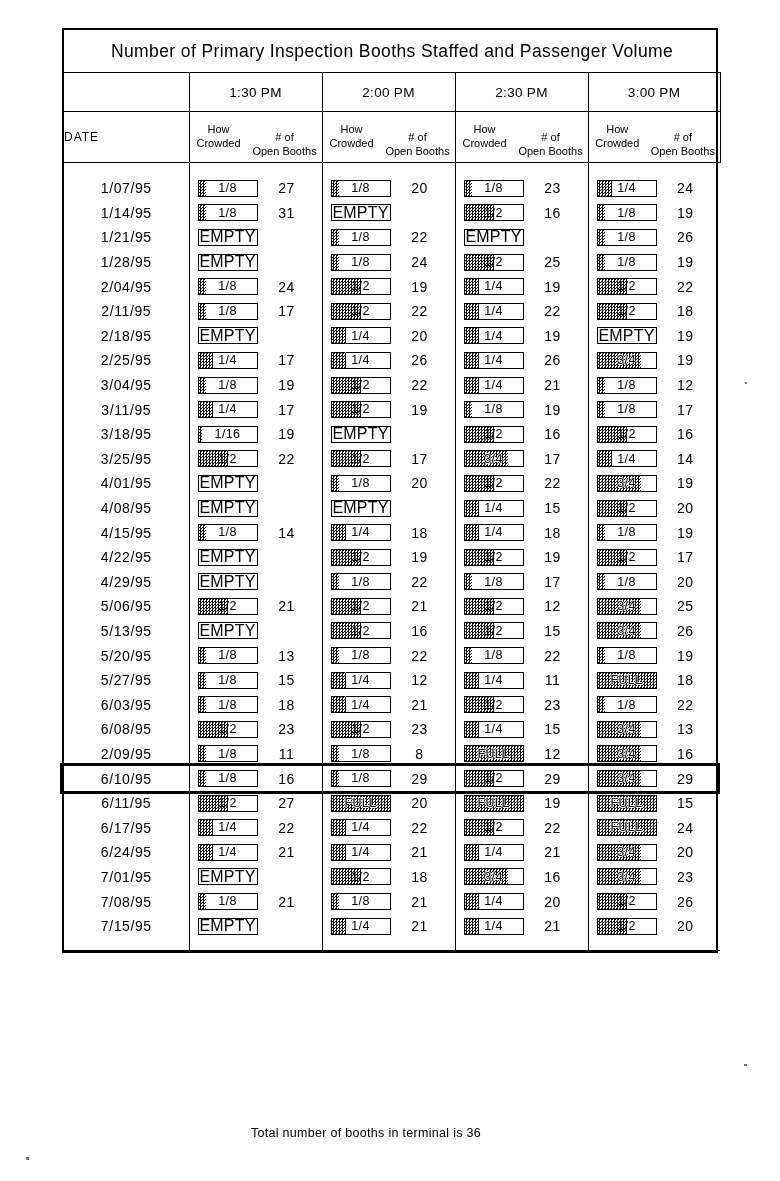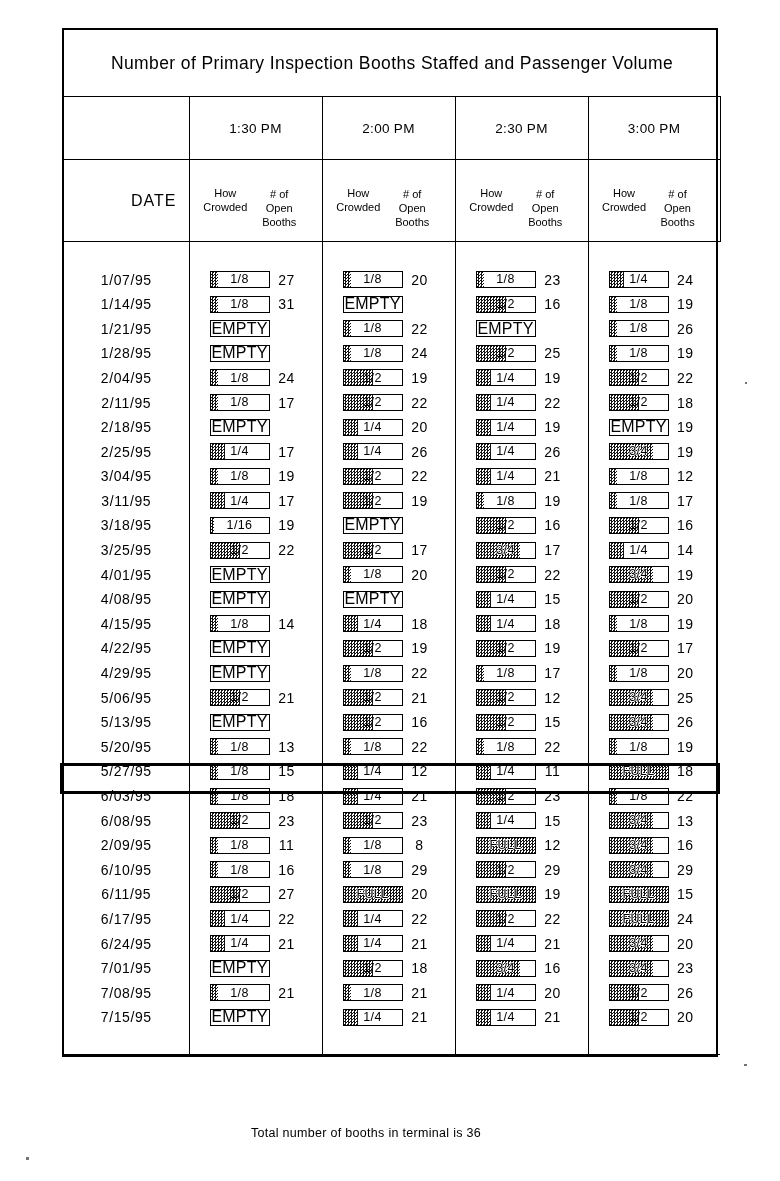--- a/index.html
+++ b/index.html
@@ -36,21 +36,21 @@
   }
 
   table.grid {
     border-collapse: collapse;
     width: 100%;
     table-layout: fixed;
   }
 
   table.grid td, table.grid th {
     border: 1px solid #000;
-    padding: 12px;
+    padding: 0;
     vertical-align: middle;
     font-weight: normal;
   }
 
   
   .title-cell {
     height: 42px;
     text-align: center;
     font-size: 17.5px;
     letter-spacing: 0.4px;
@@ -69,22 +69,22 @@
   }
   .blank-corner { border-left: none !important; }
 
   
   .sub-head {
     height: 50px;
     text-align: center;
     font-size: 11px;
   }
   .date-head {
-    text-align: right;
-    font-size: 16px;
+    text-align: left;
+    font-size: 12px;
     letter-spacing: 1px;
     border-left: none !important;
   }
   .subsplit {
     display: flex;
     width: 100%;
     height: 100%;
     align-items: center;
   }
   .subsplit > div {

